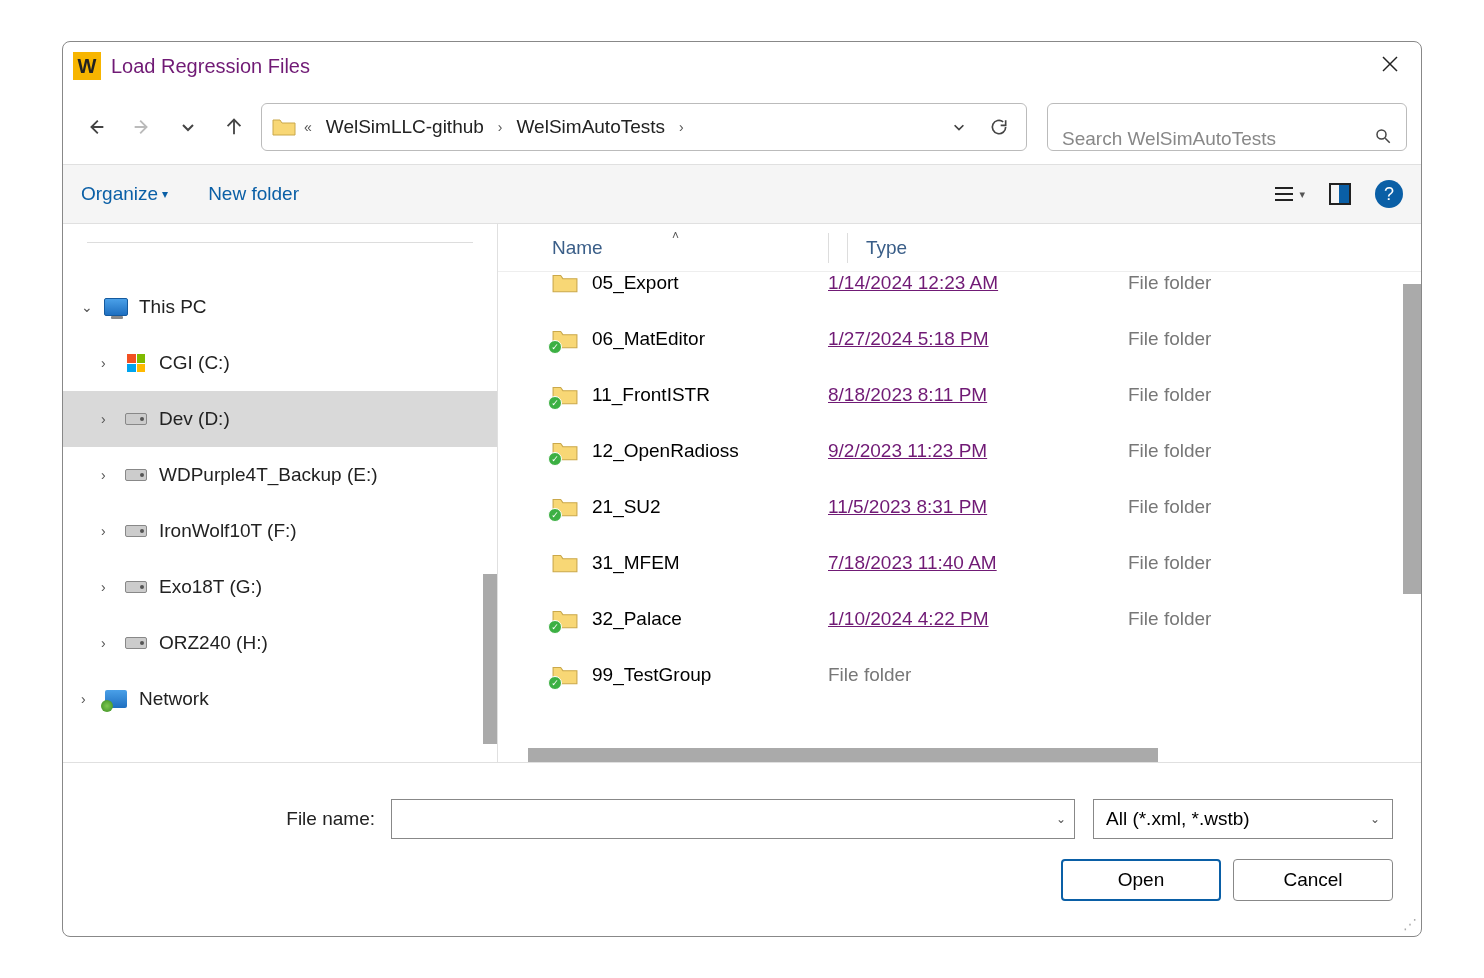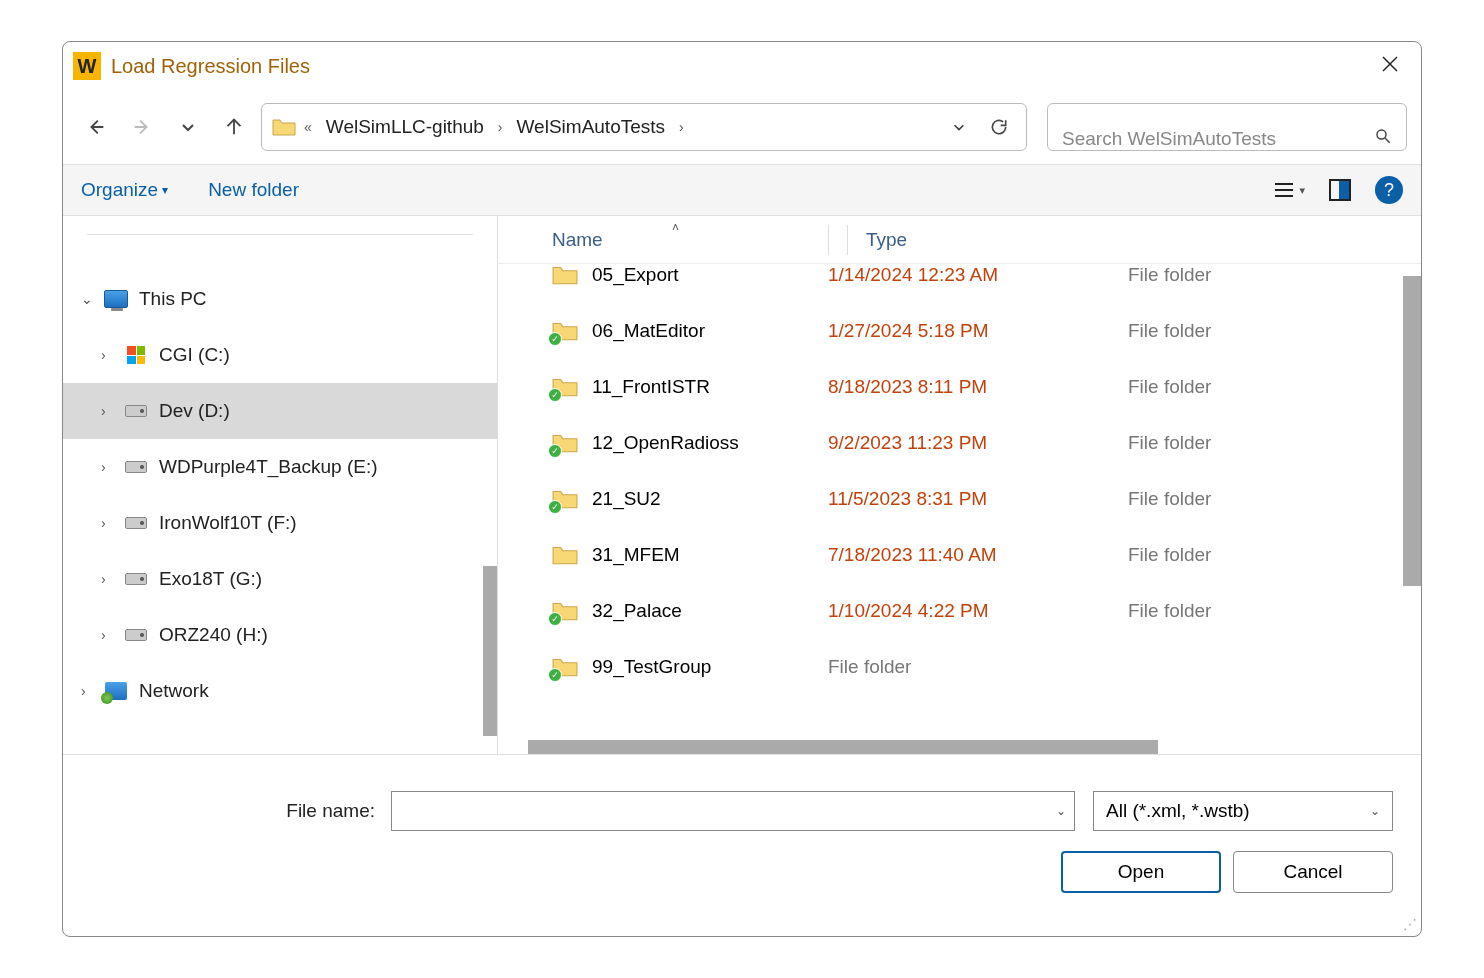--- a/index.html
+++ b/index.html
@@ -1,34 +1,34 @@
 <!DOCTYPE html>
 <html><head>
 <meta charset="utf-8">
 <style>
 * { box-sizing: border-box; margin: 0; padding: 0; font-family: "Segoe UI", Arial, sans-serif; }
 body { background: #fff; width: 1360px; height: 896px; border: 1px solid #888; border-radius: 8px; overflow: hidden; position: relative; margin: 41px 62px; }
 .titlebar { display: flex; align-items: center; height: 48px; padding: 0 10px; }
 .titlebar .app-icon { width: 28px; height: 28px; background: #f7b500; display: flex; align-items: center; justify-content: center; font-weight: bold; font-size: 20px; color: #222; margin-right: 10px; }
-.titlebar .title { font-size: 20px; color: #a16207; flex: 1; }
+.titlebar .title { font-size: 20px; color: #701a75; flex: 1; }
 .titlebar .close { font-size: 20px; color: #222; padding: 6px 12px; cursor: pointer; }
 .navbar { display: flex; align-items: center; height: 74px; padding: 0 14px; gap: 8px; }
 .navbar .nav-btn { width: 38px; height: 38px; display: flex; align-items: center; justify-content: center; color: #555; font-size: 20px; }
 .navbar .nav-btn.disabled { color: #bbb; }
 .address { flex: 1; border: 1px solid #bbb; border-radius: 6px; height: 48px; display: flex; align-items: center; padding: 0 10px; gap: 6px; }
 .address .folder-icon { width: 24px; height: 20px; }
 .address .sep { color: #555; font-size: 14px; padding: 0 2px; }
 .address .seg { color: #222; font-size: 19px; padding: 2px 6px; }
 .address .spacer { flex: 1; }
 .address .addr-btn { width: 34px; display: flex; align-items: center; justify-content: center; color: #444; font-size: 18px; }
 .search { width: 360px; border: 1px solid #bbb; border-radius: 6px; height: 48px; display: flex; align-items: flex-end; padding: 0 14px; margin-left: 12px; }
 .search input { border: none; outline: none; flex: 1; font-size: 19px; color: #222; }
 .search input::placeholder { color: #888; }
 .search .search-icon { color: #444; font-size: 18px; }
-.toolbar { background: #f5f5f5; border-top: 1px solid #e0e0e0; border-bottom: 1px solid #e0e0e0; height: 52px; display: flex; align-items: center; padding: 11px 18px; }
+.toolbar { background: #f5f5f5; border-top: 1px solid #e0e0e0; border-bottom: 1px solid #e0e0e0; height: 60px; display: flex; align-items: center; padding: 11px 18px; }
 .toolbar .tool-link { color: #0a5fa6; font-size: 19px; margin-right: 40px; display: flex; align-items: center; gap: 4px; }
 .toolbar .tool-right { margin-left: auto; display: flex; align-items: center; gap: 24px; }
 .toolbar .view-icon, .toolbar .preview-icon { color: #222; font-size: 20px; display: flex; align-items: center; gap: 4px; }
 .toolbar .help-icon { width: 28px; height: 28px; border-radius: 50%; background: #0a5fa6; color: #fff; display: flex; align-items: center; justify-content: center; font-size: 18px; }
 .main { display: flex; height: 538px; }
 .sidebar { width: 434px; padding: 18px 0 0 0; position: relative; overflow: hidden; }
 .sidebar .divider { border-top: 1px solid #ddd; margin: 0 24px 36px 24px; }
 .tree-row { display: flex; align-items: center; height: 56px; padding-left: 18px; font-size: 19px; color: #222; }
 .tree-row.lvl1 { padding-left: 18px; }
 .tree-row.lvl2 { padding-left: 38px; }
@@ -39,21 +39,21 @@
 .filepane { flex: 1; border-left: 1px solid #e0e0e0; position: relative; display: flex; flex-direction: column; }
 .file-header { display: flex; height: 48px; align-items: center; border-bottom: 1px solid #eee; padding-left: 54px; color: #3a5e88; font-size: 19px; }
 .col-name { width: 276px; display: flex; align-items: center; gap: 8px; position: relative; }
 .col-name .sort { position: absolute; top: -8px; left: 120px; font-size: 12px; color: #555; }
 .col-date { width: 282px; }
 .col-type { flex: 1; }
 .col-div { width: 1px; height: 30px; background: #ddd; margin-right: 18px; }
 .file-list { flex: 1; overflow: hidden; position: relative; padding-left: 30px; }
 .file-row { display: flex; align-items: flex-start; height: 56px; padding-left: 24px; font-size: 19px; }
 .file-row .fname { width: 276px; display: flex; align-items: center; gap: 14px; }
-.file-row .fdate { width: 300px; color: #c2410c; }
+.file-row .fdate { width: 300px; color: #701a75; text-decoration: underline; }
 .file-row .ftype { color: #777; }
 .folder-svg { width: 26px; height: 22px; position: relative; }
 .sync-badge { position: absolute; left: -4px; bottom: -4px; width: 14px; height: 14px; border-radius: 50%; background: #3cb043; border: 1px solid #fff; display: flex; align-items: center; justify-content: center; color: #fff; font-size: 9px; }
 .file-scroll-v { position: absolute; right: 0; top: 60px; width: 18px; height: 310px; background: #aaa; }
 .file-scroll-h { position: absolute; left: 30px; bottom: 0; height: 14px; width: 630px; background: #aaa; }
 .footer { border-top: 1px solid #e0e0e0; padding: 36px 28px 18px 28px; }
 .footer-row1 { display: flex; align-items: center; margin-bottom: 20px; }
 .footer-row1 label { font-size: 19px; color: #222; width: 300px; text-align: right; padding-right: 16px; }
 .filename-combo { flex: 1; border: 1px solid #888; height: 40px; display: flex; align-items: center; padding: 0 8px; margin-right: 18px; }
 .filename-combo input { border: none; outline: none; flex: 1; font-size: 18px; }

